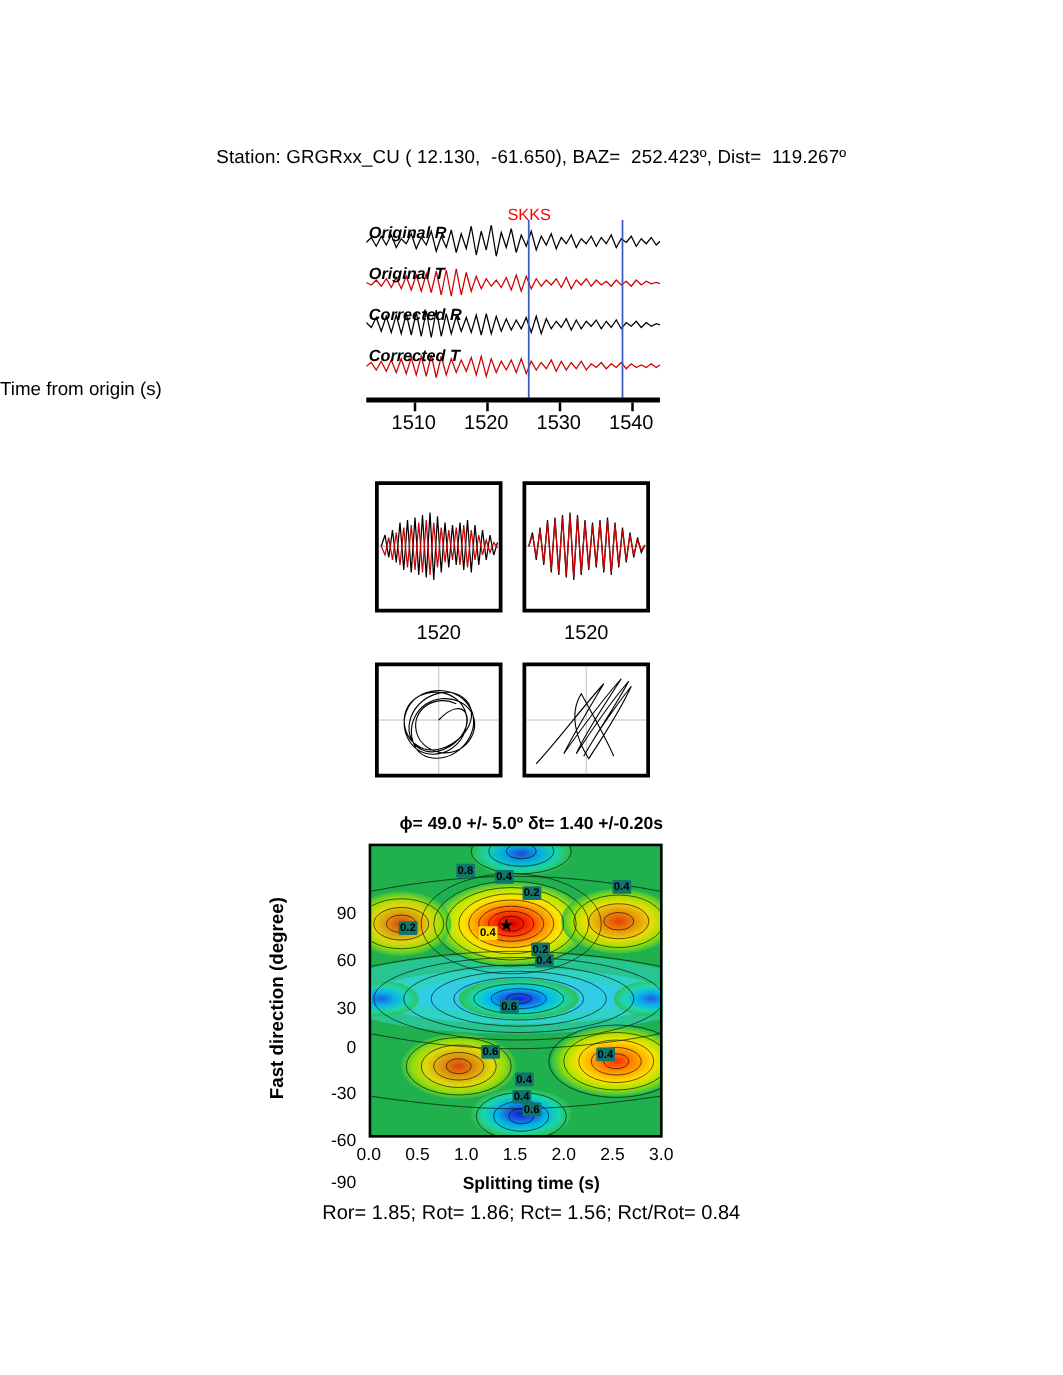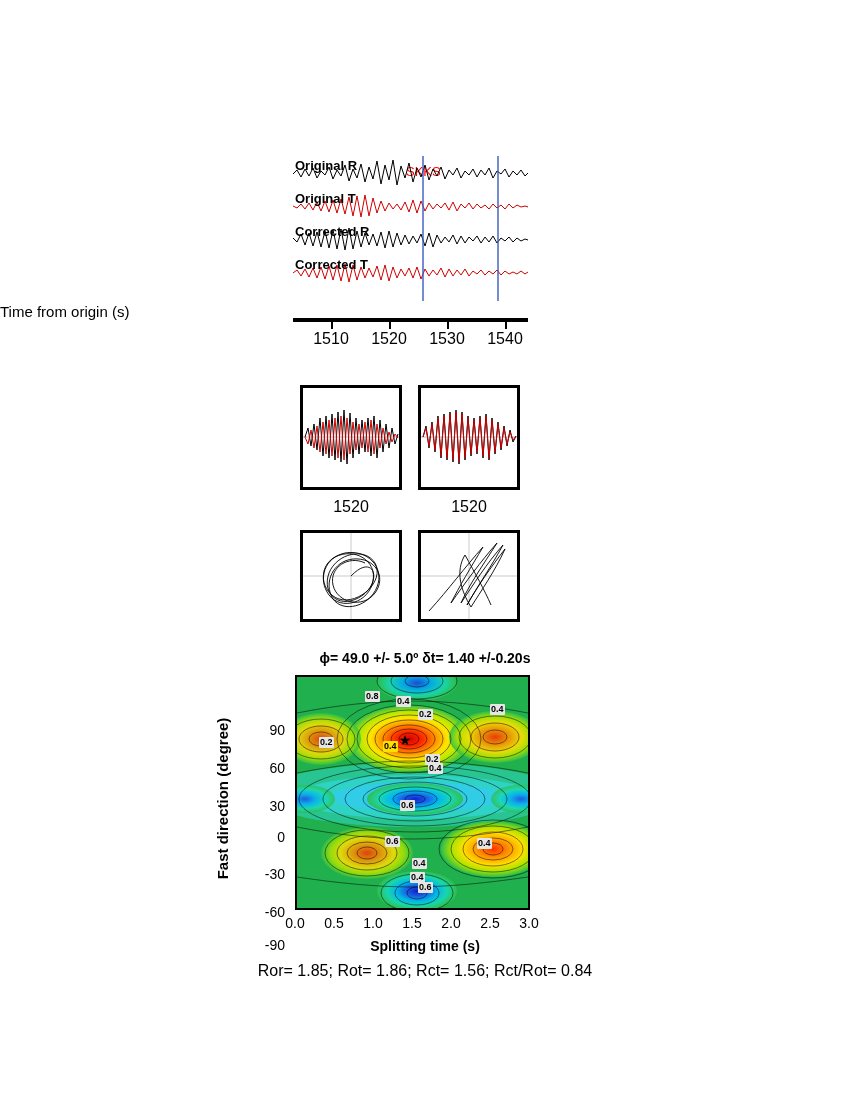--- a/index.html
+++ b/index.html
@@ -31,23 +31,24 @@
     font-size: 15px;
     line-height: 22px;
     letter-spacing: 0.1px;
   }
   .header div { white-space: pre; }
 
   
   .wave-panel {
     position: absolute;
     left: 293px;
-    top: 156px;
+    top: 176px;
     width: 235px;
     height: 145px;
+    font-style: italic;
   }
   .wave-row {
     position: relative;
     height: 33px;
     width: 235px;
   }
   .wave-label {
     position: absolute;
     left: 2px;
     top: 2px;
@@ -187,33 +188,34 @@
     top: 962px;
     width: 850px;
     text-align: center;
     font-size: 16px;
   }
   .clabel {
     position: absolute;
     font-size: 9px;
     font-weight: bold;
     color: #000;
-    background: #e5e5e5;
+    background: #0f766e;
     padding: 0 1px;
     line-height: 11px;
     border-radius: 1px;
   }
   .clabel.yellowbg { background: #ffe000; }
 </style>
 </head>
 <body>
 
 <div class="page">
 
   <div class="header">
+    <div>Station: GRGRxx_CU ( 12.130,  -61.650), BAZ=  252.423º, Dist=  119.267º</div>
   </div>
 
   <div class="skks-label">SKKS</div>
 
   <div class="wave-panel">
 
     <div class="wave-row">
       <div class="wave-label">Original R</div>
       <svg class="wave-svg" width="235" height="33" viewBox="0 0 235 33">
         <polyline fill="none" stroke="#000000" stroke-width="1" points="0,18 4,14 8,21 12,13 16,20 20,12 24,22 28,15 32,19 36,11 40,23 44,14 48,20 52,9 56,25 60,13 64,22 68,8 72,26 76,11 80,23 84,5 88,28 92,9 96,24 100,4 104,29 108,10 112,22 116,7 120,26 124,12 128,21 132,9 136,24 140,13 144,20 148,11 152,23 156,14 160,19 164,12 168,22 172,15 176,19 180,13 184,21 188,14 192,19 196,12 200,22 204,15 208,18 212,13 216,21 220,15 224,19 228,14 232,20 235,17"></polyline>

